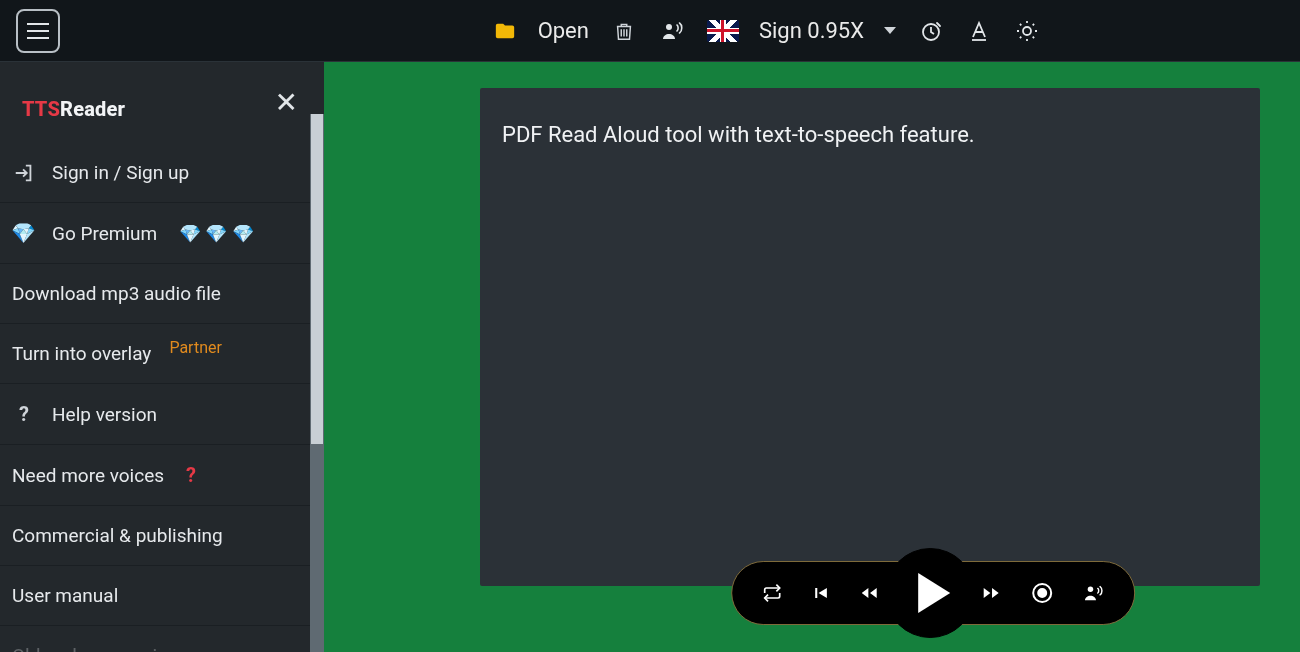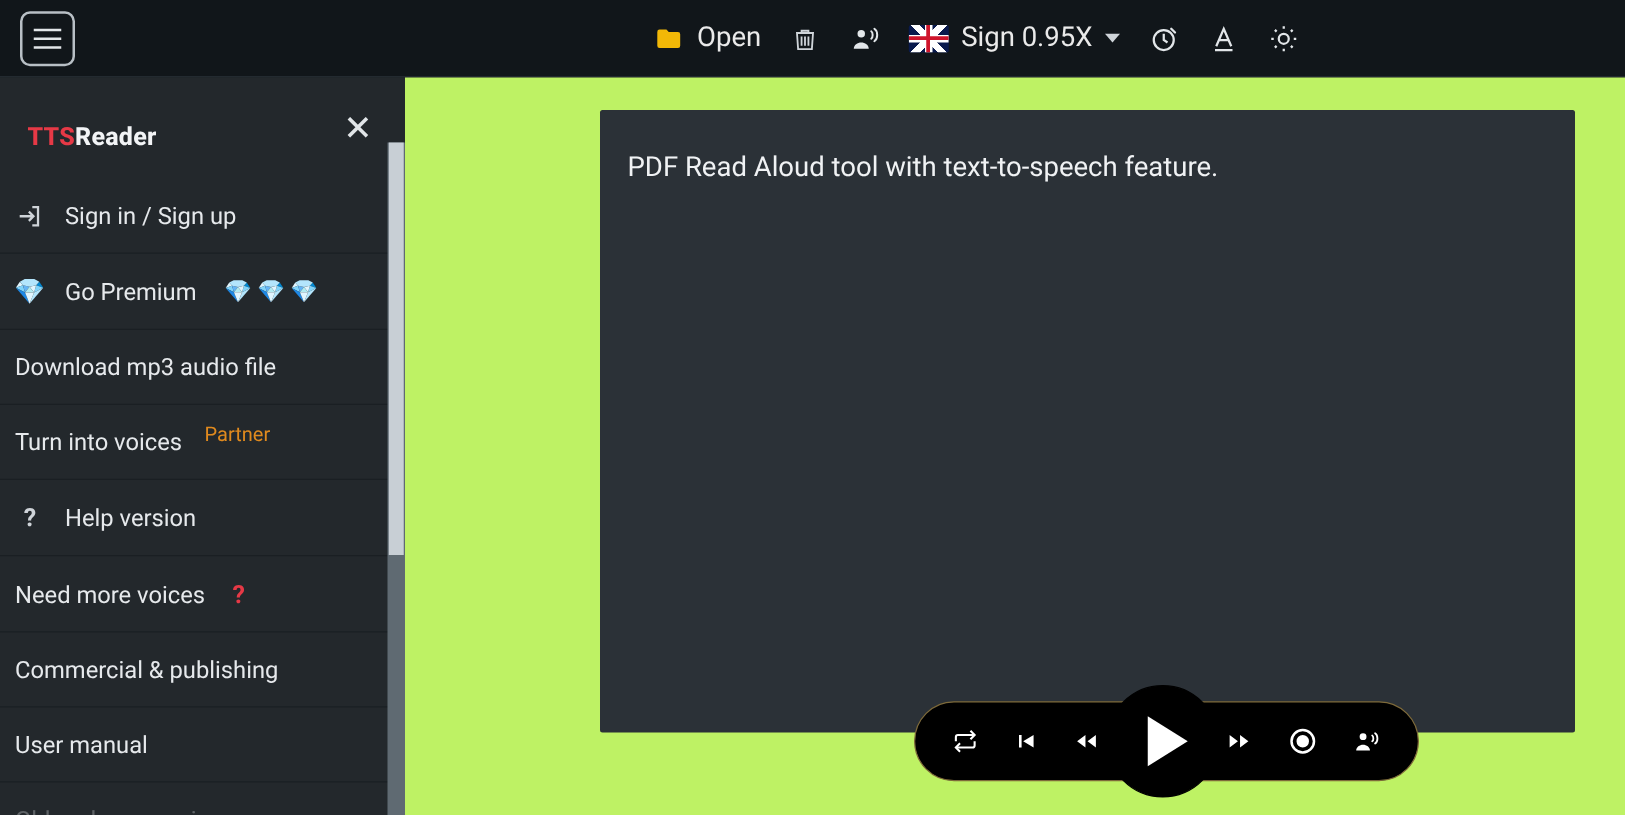--- a/index.html
+++ b/index.html
@@ -25,21 +25,21 @@
     margin-left: 6px;
   }
   .hamburger span { width: 22px; height: 2px; background: #e2e6e9; display: block; }
   .topbar-center {
     margin-left: auto;
     display: flex;
     align-items: center;
     gap: 22px;
     margin-right: 250px;
   }
-  .tb-group { display: flex; align-items: center; gap: 10px; cursor: pointer; }
+  .tb-group { display: flex; align-items: center; gap: 20px; cursor: pointer; }
   .tb-label { font-size: 22px; color: #eaeaea; }
   .icon { display: inline-flex; align-items: center; justify-content: center; }
   .caret-down { width: 0; height: 0; border-left: 6px solid transparent; border-right: 6px solid transparent; border-top: 7px solid #cfd4d9; }
   .tb-icon { width: 26px; height: 26px; display:flex; align-items:center; justify-content:center; color:#e2e6e9; cursor:pointer;}
   
   
   .flag-uk {
     width: 32px; height: 22px; position: relative; overflow: hidden; border-radius: 2px;
     background: #0a1a4d;
     flex-shrink:0;
@@ -100,21 +100,21 @@
   }
   .sb-item .lead-ic { width: 24px; display:flex; justify-content:center; color:#cfd4d9; font-size:20px;}
   .diamond { color:#2aa5ff; font-size:18px; }
   .diamonds3 { margin-left: 6px; display:flex; gap:4px;}
   .partner-badge { font-size: 16px; color: #e08a1e; position: relative; top: -6px; margin-left: 2px;}
   .qmark-red { color:#e63946; font-weight:700; font-size:20px;}
   
   
   .main {
     flex: 1;
-    background: #bef264;
+    background: #15803d;
     position: relative;
     padding: 26px 40px 0 150px;
   }
   .text-panel2 {
     width: 780px;
     height: 498px;
     background: #2b3137;
     border-radius: 2px;
     padding: 34px 22px;
     margin-left: 6px;
@@ -239,21 +239,21 @@
         <span class="diamonds3">
             <span class="diamond">💎</span>
             <span class="diamond">💎</span>
             <span class="diamond">💎</span>
           </span>
       </li>
       <li class="sb-item">
         <span>Download mp3 audio file</span>
       </li>
       <li class="sb-item">
-        <span>Turn into voices</span>
+        <span>Turn into overlay</span>
           <span class="partner-badge">Partner</span>
       </li>
       <li class="sb-item">
         <span class="lead-ic qmark-red">?</span>
         <span>Help version</span>
       </li>
       <li class="sb-item">
         <span>Need more voices</span>
         <span class="qmark-red" style="margin-left:6px">?</span>
       </li>

